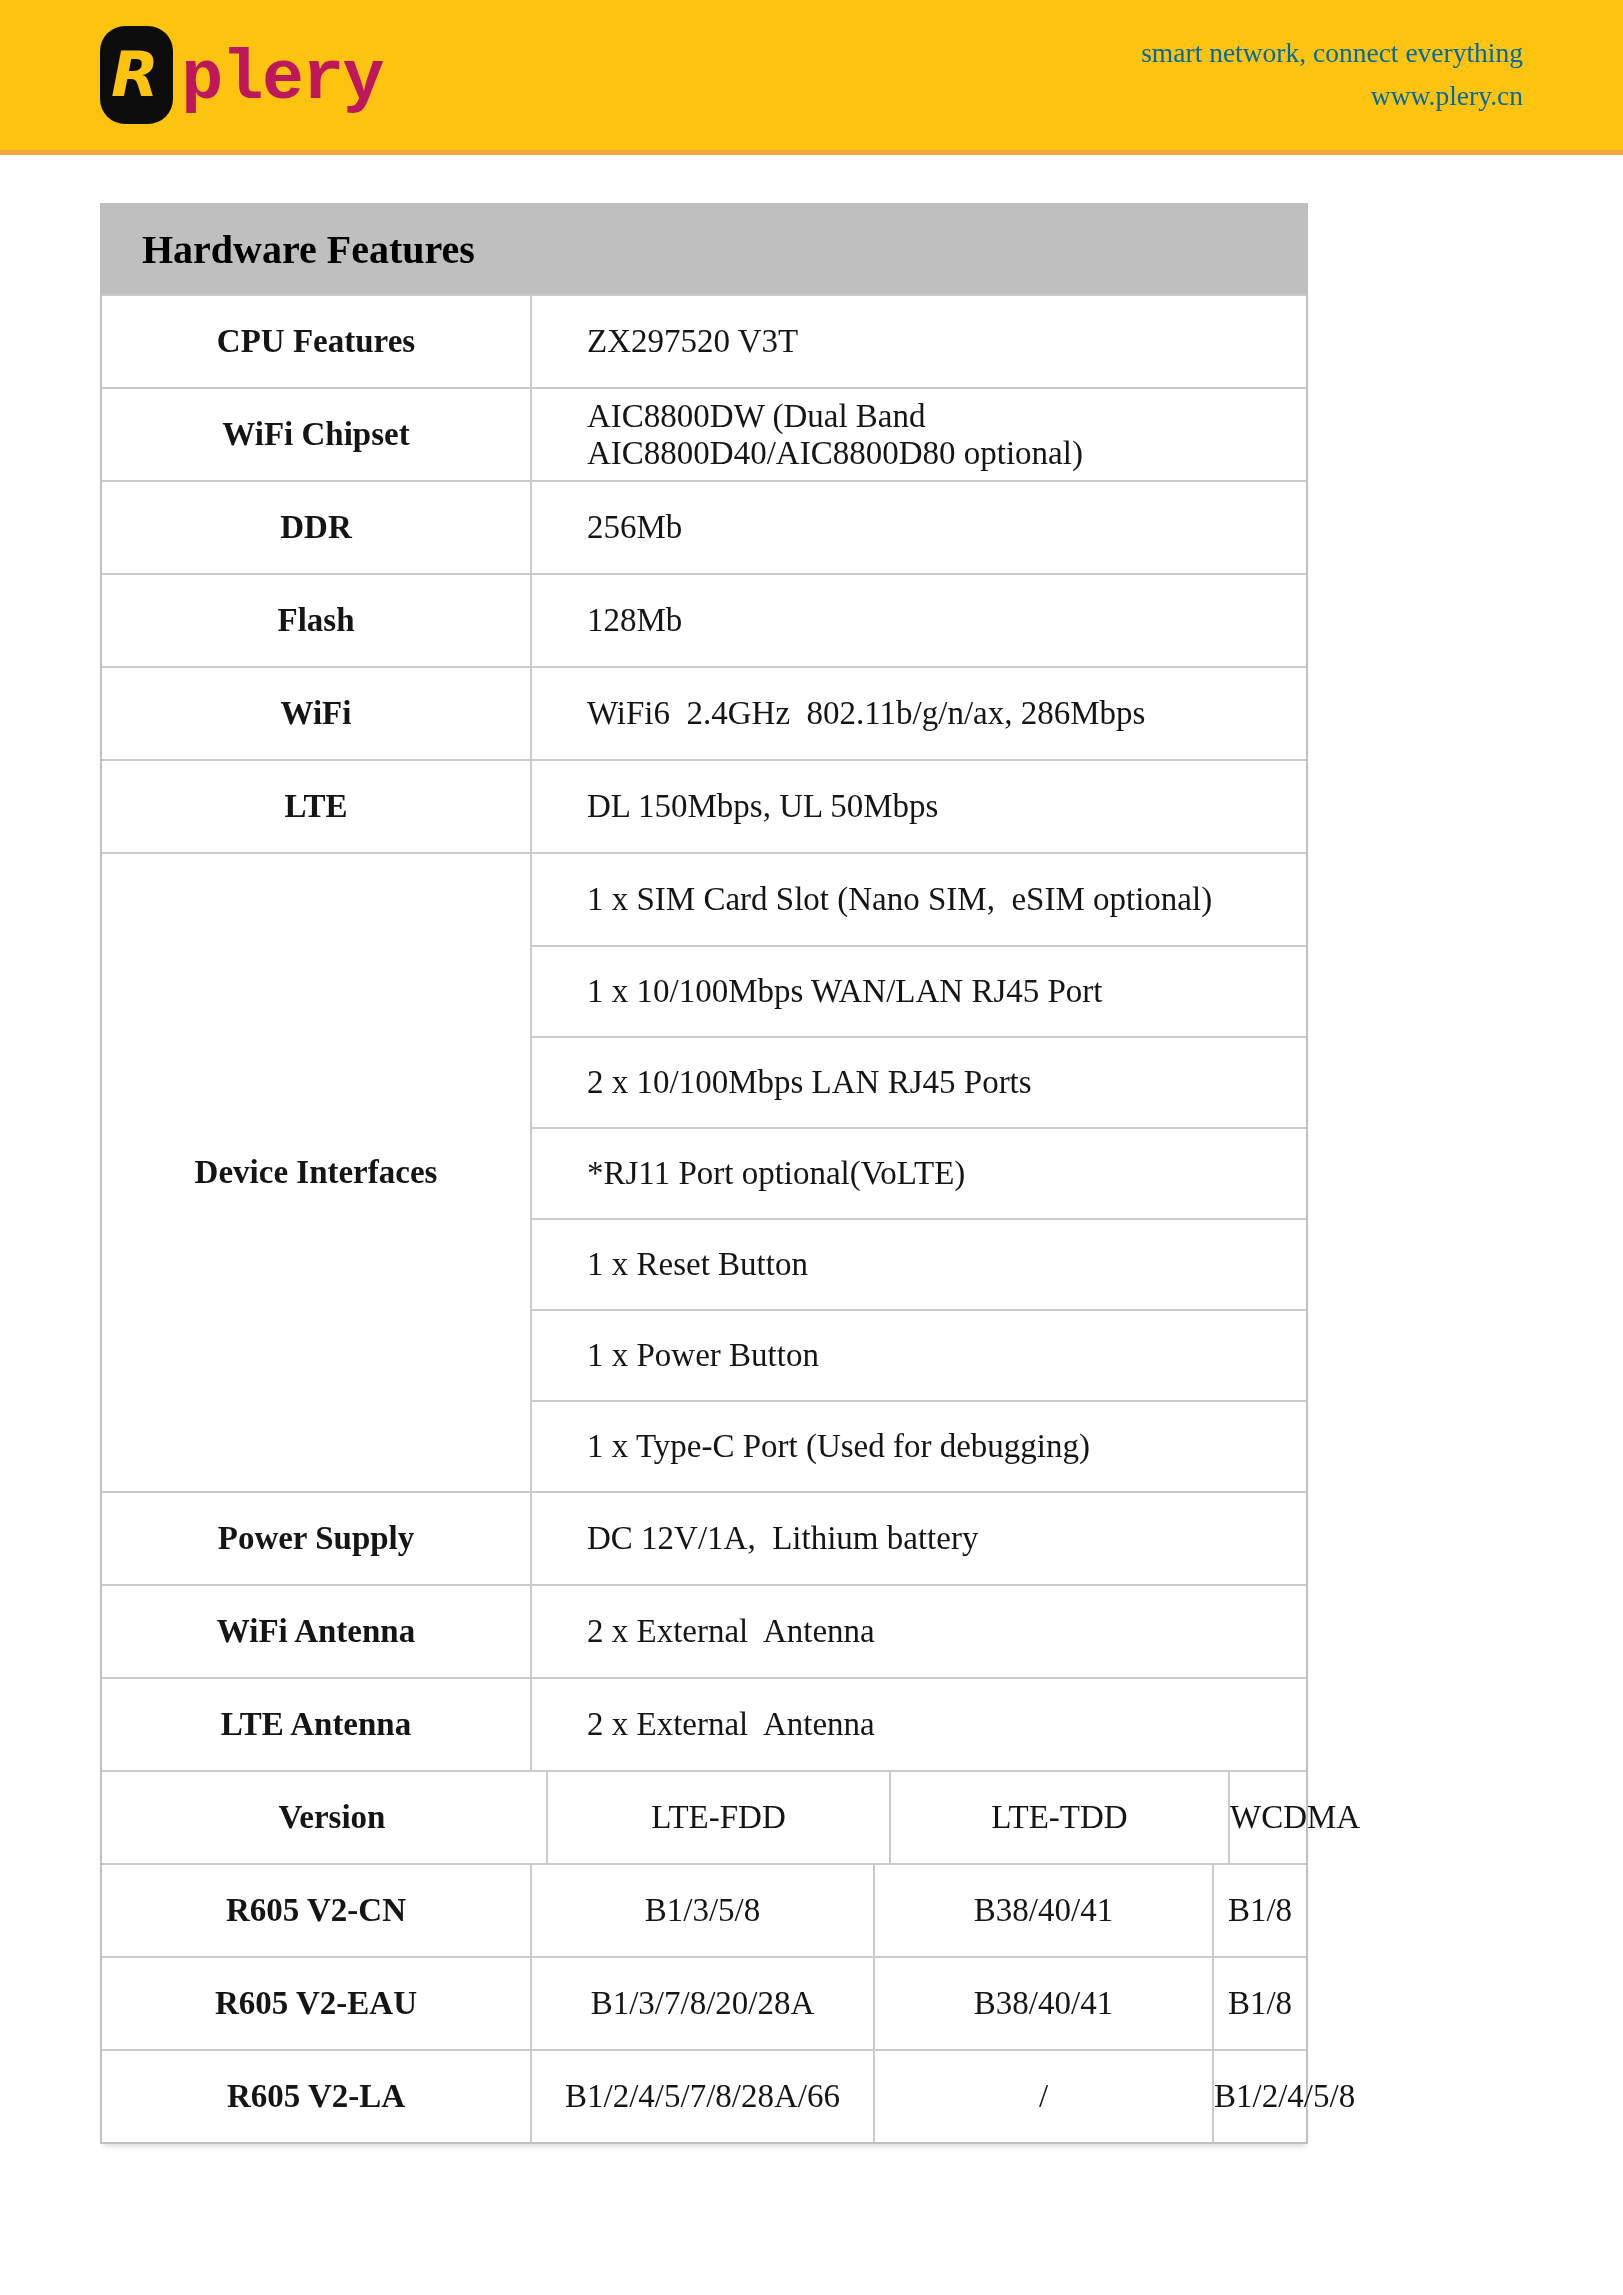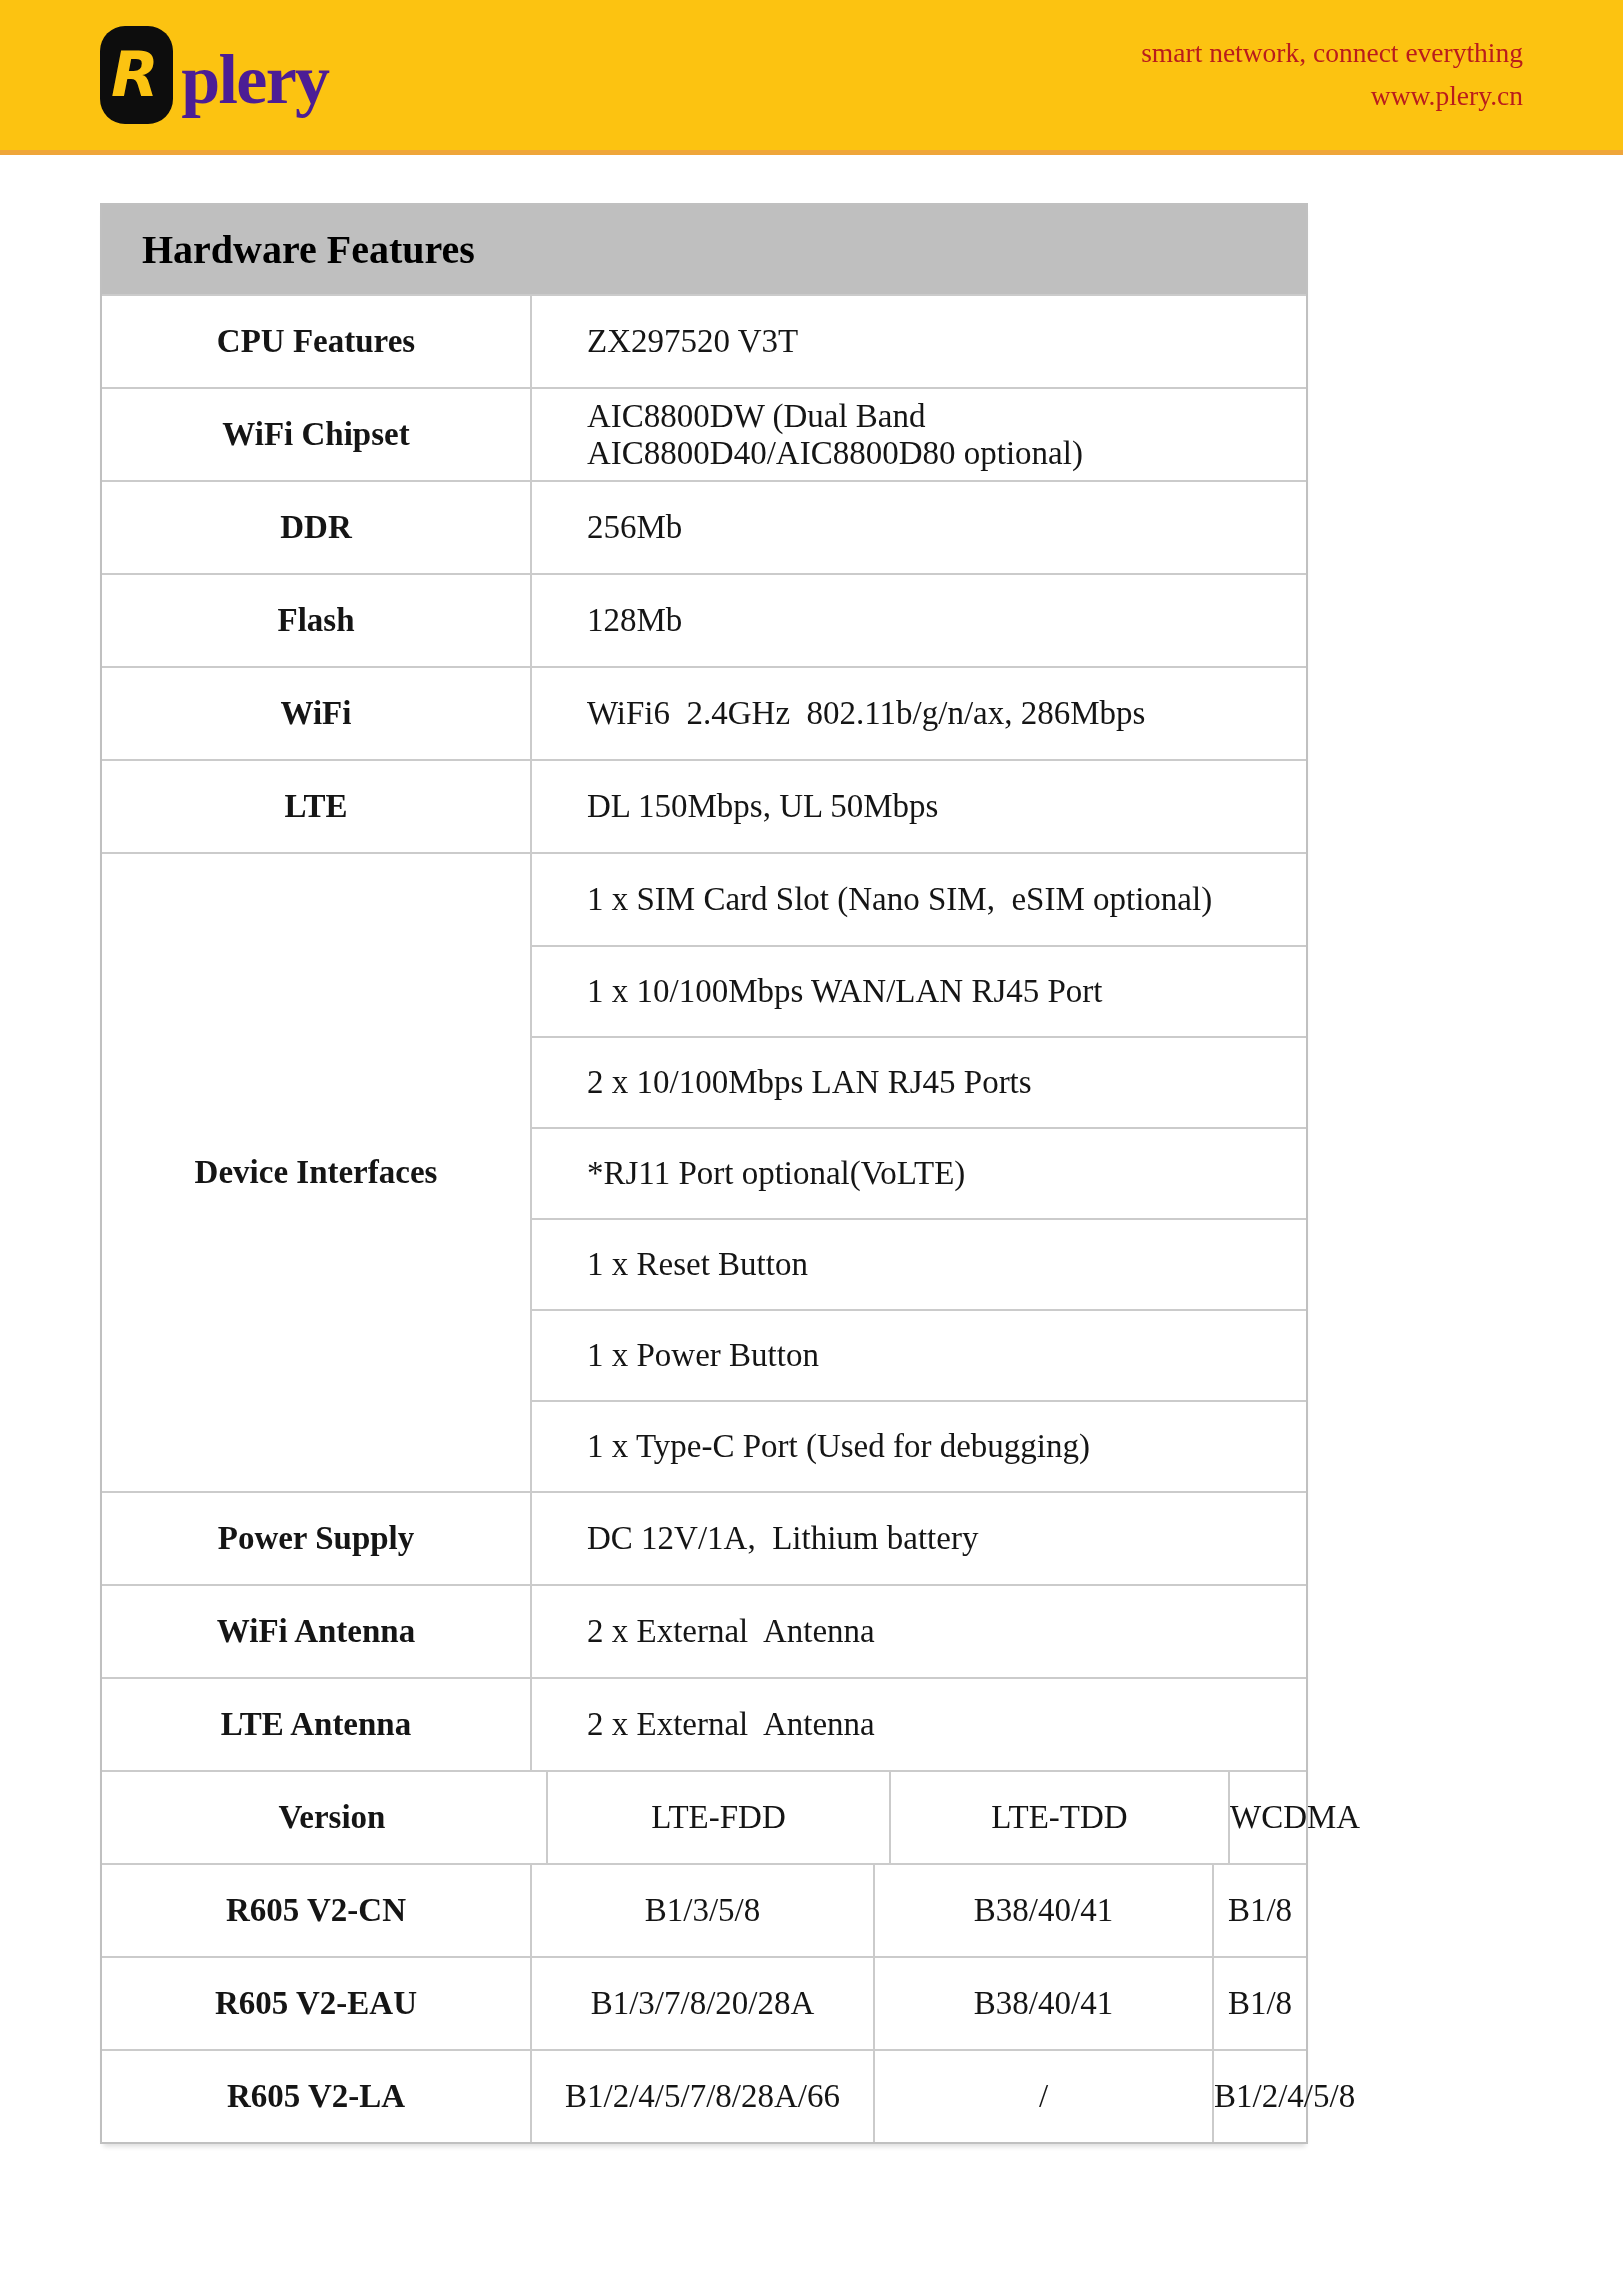--- a/index.html
+++ b/index.html
@@ -25,29 +25,29 @@
     width:73px;height:98px;background:#0d0d0d;border-radius:25px;
     display:flex;align-items:center;justify-content:center;
   }
   .logo-badge-letter{
     font-family:"DejaVu Sans","Liberation Sans",sans-serif;
     font-style:italic;font-weight:bold;
     font-size:62px;line-height:1;color:#FCC311;
     transform:translateX(-1.7px);
   }
   .logo-brand{
-    font-family:Liberation Serif, serif;
-    font-weight:bold;font-size:70px;line-height:1;color:#4c1d95;
+    font-family:Liberation Mono, monospace;
+    font-weight:bold;font-size:70px;line-height:1;color:#be185d;
     letter-spacing:-1.7px;
     transform:translateY(5px);
   }
   .slogan{
     text-align:right;
     font-size:27.5px;line-height:1.55;
-    color:#b91c1c;
+    color:#0369a1;
   }
   
   .spec-table{
     position:absolute;left:100px;top:203px;width:1208px;
     border:2.5px solid #c0c0c0;
     box-sizing:border-box;
     background:#ffffff;
     box-shadow:0 5.8px 5px -2.5px rgba(0,0,0,0.14);
   }
   .title-row{

